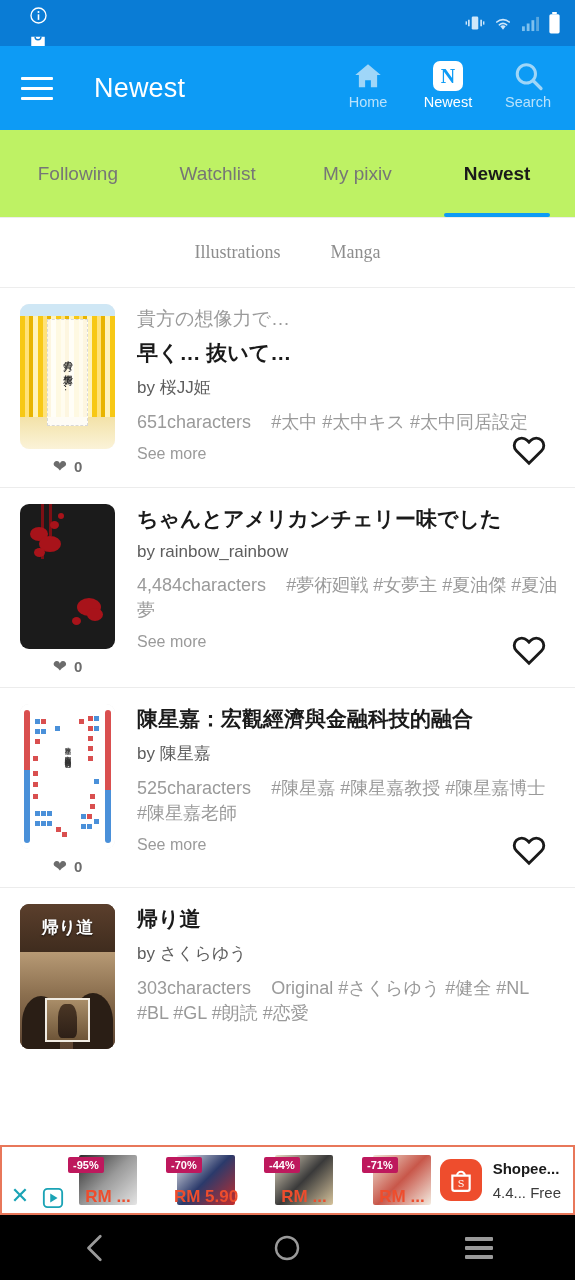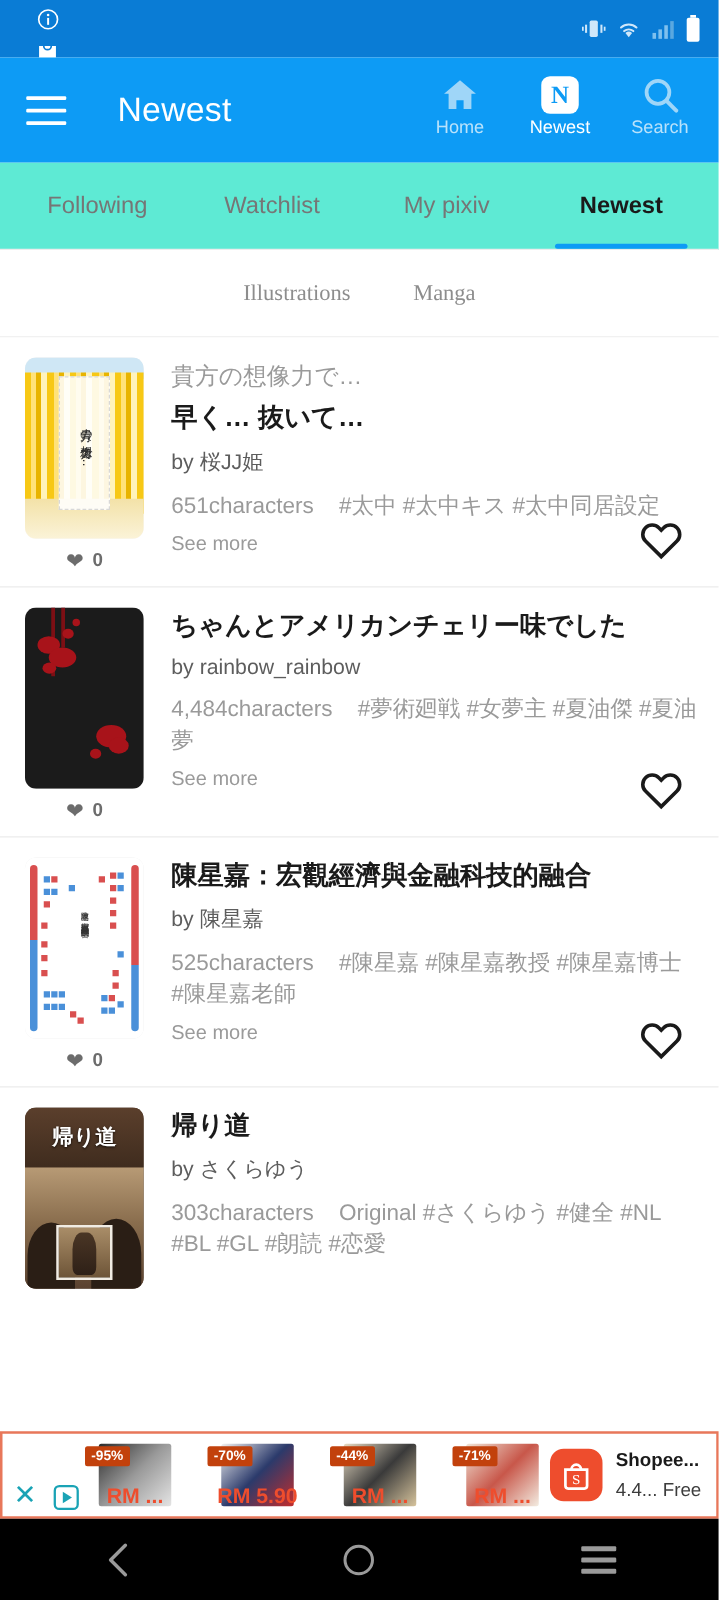--- a/index.html
+++ b/index.html
@@ -39,21 +39,21 @@
   .act.active .lbl { color:#ffffff; }
   .nbadge {
     width:30px; height:30px; background:#fff; border-radius:7px;
     display:flex; align-items:center; justify-content:center;
     color:#0d9bf5; font-size:20px; font-weight:700; line-height:1;
     font-family:"Liberation Serif", serif;
   }
 
   
   .tabs {
-    height: 70px; background:#5eead4; display:flex; align-items:center;
+    height: 88px; background:#bef264; display:flex; align-items:center;
     border-bottom:1px solid #ededed; padding: 0 8px;
   }
   .tab {
     flex:1; text-align:center; font-size:19px; color:#767676;
     position:relative; height:100%; display:flex; align-items:center;
     justify-content:center; cursor:pointer;
   }
   .tab.sel { color:#1a1a1a; font-weight:700; }
   .tab.sel::after {
     content:""; position:absolute; left:12%; right:12%; bottom:0;
@@ -177,21 +177,21 @@
     overflow:hidden;
   }
   .ad-close { width:36px; display:flex; align-items:flex-end; justify-content:center;
     height:100%; padding-bottom:4px; color:#1aa3b5; font-size:22px; cursor:pointer; }
   .ad-choices { width:30px; display:flex; align-items:flex-end; justify-content:center;
     height:100%; padding-bottom:4px; cursor:pointer; }
   .ad-items { display:flex; align-items:center; gap:26px; flex:1; padding-left:4px; }
   .ad-item { width:72px; position:relative; text-align:center; }
   .ad-thumb { width:58px; height:50px; margin:0 auto; border-radius:2px; position:relative; overflow:hidden; }
   .ad-badge {
-    position:absolute; left:-4px; top:2px; background:#c2410c; color:#fff;
+    position:absolute; left:-4px; top:2px; background:#be185d; color:#fff;
     font-size:11px; font-weight:700; padding:2px 5px; border-radius:2px; z-index:2;
   }
   .ad-price {
     position:absolute; left:0; right:0; bottom:-2px; color:#ee4d2d;
     font-size:17px; font-weight:700; z-index:2;
   }
   .ad-app { display:flex; align-items:center; gap:11px; padding-right:12px; }
   .ad-logo {
     width:42px; height:42px; border-radius:11px; background:#ee4d2d;
     display:flex; align-items:center; justify-content:center;

